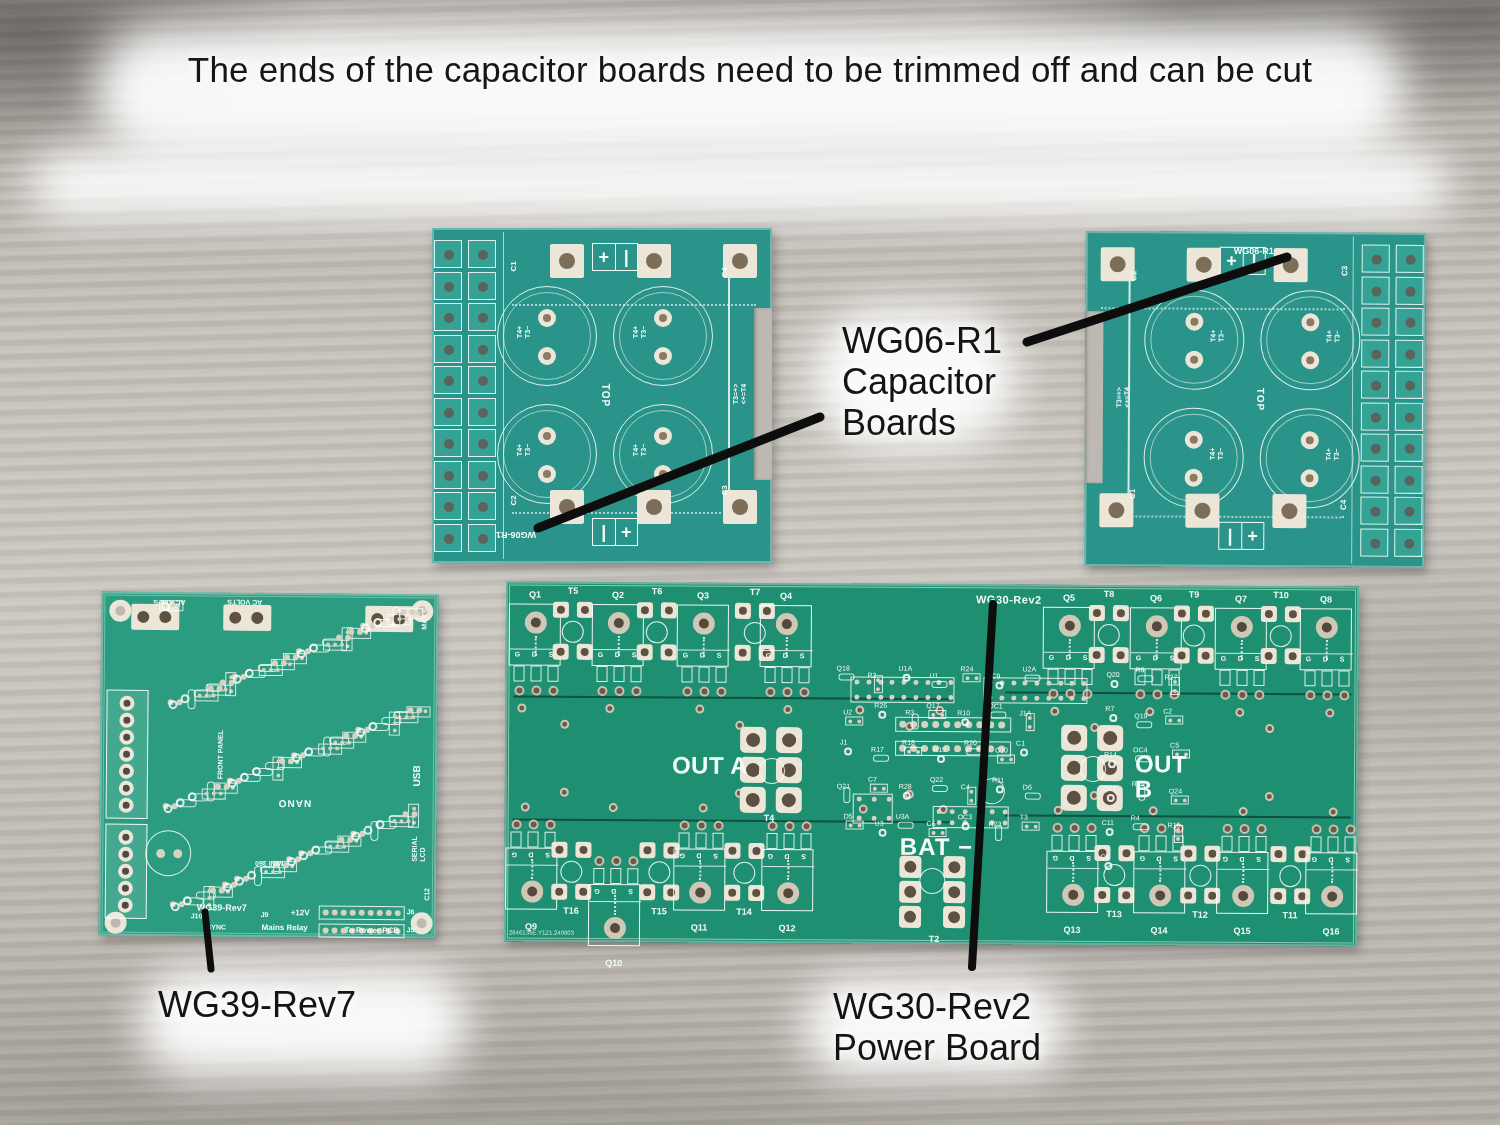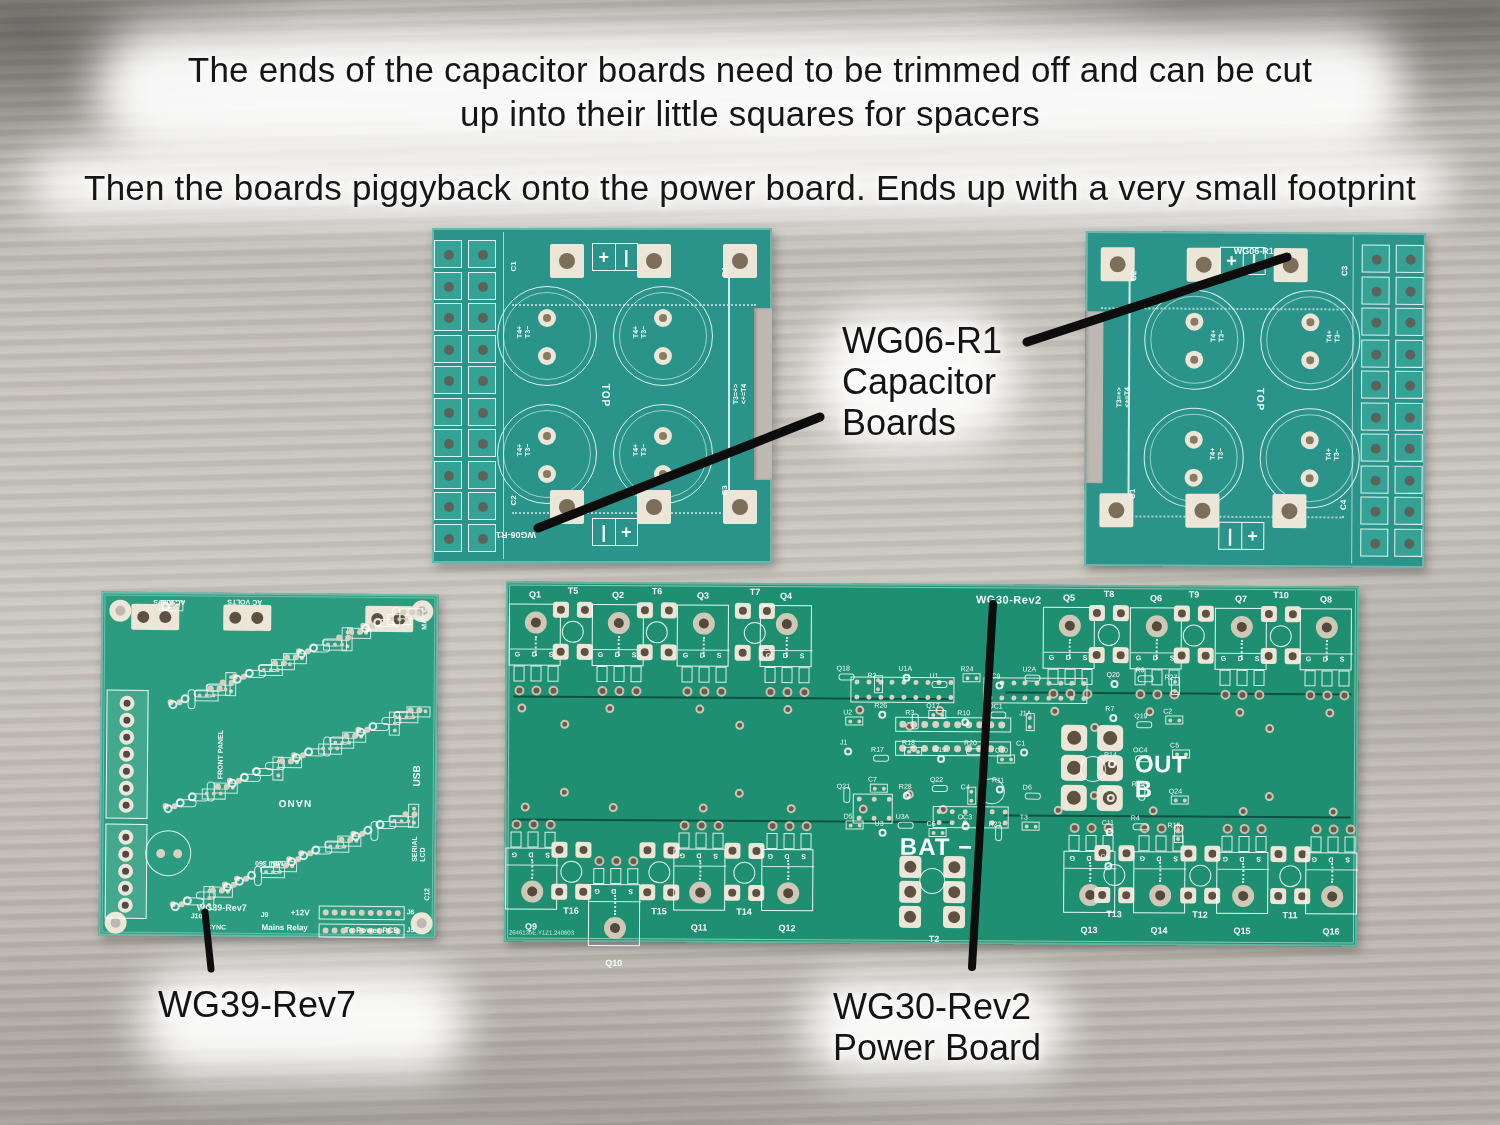--- a/index.html
+++ b/index.html
@@ -30,22 +30,20 @@
 
 <div class="scene">
 
   <div class="glow" style="left:95px;top:28px;width:1310px;height:128px;"></div>
   <div class="glow" style="left:30px;top:152px;width:1420px;height:66px;"></div>
   <div class="glow" style="left:812px;top:308px;width:205px;height:140px;"></div>
   <div class="glow" style="left:138px;top:968px;width:330px;height:108px;"></div>
   <div class="glow" style="left:802px;top:978px;width:265px;height:98px;"></div>
 
   <div class="htext" style="top:50px;">The ends of the capacitor boards need to be trimmed off and can be cut</div>
-  <div class="htext" style="top:94px;">up into their little squares for spacers</div>
-  <div class="htext" style="top:168px;">Then the boards piggyback onto the power board. Ends up with a very small footprint</div>
 
   <div class="plabel" style="left:842px;top:320px;">
     <div>WG06-R1</div>
     <div>Capacitor</div>
     <div>Boards</div>
   </div>
   <div class="plabel" style="left:158px;top:984px;">
     <div>WG39-Rev7</div>
   </div>
   <div class="plabel" style="left:833px;top:986px;">
@@ -1123,21 +1121,21 @@
           <div style="position: absolute; box-sizing: border-box; left: 39px; top: 2px; font: 700 7px / 8px &quot;Liberation Sans&quot;, sans-serif; color: rgb(242, 251, 246); white-space: pre-line; transform: rotate(180deg);">S</div>
         </div>
         <div style="position: absolute; box-sizing: border-box; left: 6px; top: 10px; width: 11px; height: 16px; border: 1px solid rgba(255, 255, 255, 0.85);"></div>
         <div style="position: absolute; box-sizing: border-box; left: 7px; top: -2px; width: 10px; height: 10px; border-radius: 50%; background: rgb(109, 91, 73); border: 2px solid rgba(230, 225, 210, 0.75);"></div>
         <div style="position: absolute; box-sizing: border-box; left: 23px; top: 10px; width: 11px; height: 16px; border: 1px solid rgba(255, 255, 255, 0.85);"></div>
         <div style="position: absolute; box-sizing: border-box; left: 24px; top: -2px; width: 10px; height: 10px; border-radius: 50%; background: rgb(109, 91, 73); border: 2px solid rgba(230, 225, 210, 0.75);"></div>
         <div style="position: absolute; box-sizing: border-box; left: 40px; top: 10px; width: 11px; height: 16px; border: 1px solid rgba(255, 255, 255, 0.85);"></div>
         <div style="position: absolute; box-sizing: border-box; left: 41px; top: -2px; width: 10px; height: 10px; border-radius: 50%; background: rgb(109, 91, 73); border: 2px solid rgba(230, 225, 210, 0.75);"></div>
         <div style="position: absolute; box-sizing: border-box; left: 0px; top: 100px; font: 700 9px / 10px &quot;Liberation Sans&quot;, sans-serif; color: rgb(242, 251, 246); white-space: pre-line; width: 54px; text-align: center;">Q12</div>
       </div>
-      <div style="position: absolute; box-sizing: border-box; left: 558px; top: 240px; width: 54px; height: 112px;">
+      <div style="position: absolute; box-sizing: border-box; left: 541px; top: 240px; width: 54px; height: 112px;">
         <div style="position: absolute; box-sizing: border-box; left: 1px; top: 26px; width: 52px; height: 62px; border: 1.3px solid rgba(255, 255, 255, 0.92);">
           <div style="position: absolute; box-sizing: border-box; left: 15px; top: 32px; width: 22px; height: 22px; border-radius: 50%; background: rgb(207, 200, 182);">
             <div style="position: absolute; box-sizing: border-box; left: 6px; top: 6px; width: 10px; height: 10px; border-radius: 50%; background: rgb(85, 72, 60);"></div>
           </div>
           <div style="position: absolute; box-sizing: border-box; left: 25px; top: 10px; width: 0px; height: 20px; border-left: 2px dotted rgba(255, 255, 255, 0.8);"></div>
           <div style="position: absolute; box-sizing: border-box; left: 0px; top: 16px; width: 52px; height: 0px; border-top: 1px solid rgba(255, 255, 255, 0.8);"></div>
           <div style="position: absolute; box-sizing: border-box; left: 5px; top: 2px; font: 700 7px / 8px &quot;Liberation Sans&quot;, sans-serif; color: rgb(242, 251, 246); white-space: pre-line; transform: rotate(180deg);">G</div>
           <div style="position: absolute; box-sizing: border-box; left: 22px; top: 2px; font: 700 7px / 8px &quot;Liberation Sans&quot;, sans-serif; color: rgb(242, 251, 246); white-space: pre-line; transform: rotate(180deg);">D</div>
           <div style="position: absolute; box-sizing: border-box; left: 39px; top: 2px; font: 700 7px / 8px &quot;Liberation Sans&quot;, sans-serif; color: rgb(242, 251, 246); white-space: pre-line; transform: rotate(180deg);">S</div>
         </div>
@@ -1269,20 +1267,43 @@
           <div style="position: absolute; box-sizing: border-box; left: 5px; top: 5px; width: 12px; height: 12px; border-radius: 50%; background: rgb(95, 81, 66);"></div>
         </div>
         <div style="position: absolute; box-sizing: border-box; left: 48px; top: 43px; width: 22px; height: 22px; background: rgb(236, 230, 216); border-radius: 4px;">
           <div style="position: absolute; box-sizing: border-box; left: 5px; top: 5px; width: 12px; height: 12px; border-radius: 50%; background: rgb(95, 81, 66);"></div>
         </div>
         <div style="position: absolute; box-sizing: border-box; left: 48px; top: 68px; width: 22px; height: 22px; background: rgb(236, 230, 216); border-radius: 4px;">
           <div style="position: absolute; box-sizing: border-box; left: 5px; top: 5px; width: 12px; height: 12px; border-radius: 50%; background: rgb(95, 81, 66);"></div>
         </div>
         <div style="position: absolute; box-sizing: border-box; left: 24px; top: 30px; width: 26px; height: 26px; border: 1.3px solid rgba(255, 255, 255, 0.85); border-radius: 50%;"></div>
         <div style="position: absolute; box-sizing: border-box; left: -14px; top: -4px; font: 700 24px / 25px &quot;Liberation Sans&quot;, sans-serif; color: rgb(242, 251, 246); white-space: pre-line; width: 110px; text-align: center; letter-spacing: 1px;">BAT −</div>
+      </div>
+      <div style="position: absolute; box-sizing: border-box; left: 173px; top: 144px; width: 150px; height: 96px;">
+        <div style="position: absolute; box-sizing: border-box; left: 62px; top: 0px; width: 26px; height: 26px; background: rgb(236, 230, 216); border-radius: 5px;">
+          <div style="position: absolute; box-sizing: border-box; left: 6px; top: 6px; width: 14px; height: 14px; border-radius: 50%; background: rgb(95, 81, 66);"></div>
+        </div>
+        <div style="position: absolute; box-sizing: border-box; left: 62px; top: 30px; width: 26px; height: 26px; background: rgb(236, 230, 216); border-radius: 5px;">
+          <div style="position: absolute; box-sizing: border-box; left: 6px; top: 6px; width: 14px; height: 14px; border-radius: 50%; background: rgb(95, 81, 66);"></div>
+        </div>
+        <div style="position: absolute; box-sizing: border-box; left: 62px; top: 60px; width: 26px; height: 26px; background: rgb(236, 230, 216); border-radius: 5px;">
+          <div style="position: absolute; box-sizing: border-box; left: 6px; top: 6px; width: 14px; height: 14px; border-radius: 50%; background: rgb(95, 81, 66);"></div>
+        </div>
+        <div style="position: absolute; box-sizing: border-box; left: 98px; top: 0px; width: 26px; height: 26px; background: rgb(236, 230, 216); border-radius: 5px;">
+          <div style="position: absolute; box-sizing: border-box; left: 6px; top: 6px; width: 14px; height: 14px; border-radius: 50%; background: rgb(95, 81, 66);"></div>
+        </div>
+        <div style="position: absolute; box-sizing: border-box; left: 98px; top: 30px; width: 26px; height: 26px; background: rgb(236, 230, 216); border-radius: 5px;">
+          <div style="position: absolute; box-sizing: border-box; left: 6px; top: 6px; width: 14px; height: 14px; border-radius: 50%; background: rgb(95, 81, 66);"></div>
+        </div>
+        <div style="position: absolute; box-sizing: border-box; left: 98px; top: 60px; width: 26px; height: 26px; background: rgb(236, 230, 216); border-radius: 5px;">
+          <div style="position: absolute; box-sizing: border-box; left: 6px; top: 6px; width: 14px; height: 14px; border-radius: 50%; background: rgb(95, 81, 66);"></div>
+        </div>
+        <div style="position: absolute; box-sizing: border-box; left: 81px; top: 31px; width: 26px; height: 26px; border: 1.3px solid rgba(255, 255, 255, 0.85); border-radius: 50%;"></div>
+        <div style="position: absolute; box-sizing: border-box; left: -6px; top: 26px; font: 700 24px / 25px &quot;Liberation Sans&quot;, sans-serif; color: rgb(242, 251, 246); white-space: pre-line; letter-spacing: 0.5px;">OUT A</div>
+        <div style="position: absolute; box-sizing: border-box; left: 86px; top: 86px; font: 700 9px / 10px &quot;Liberation Sans&quot;, sans-serif; color: rgb(242, 251, 246); white-space: pre-line;">T4</div>
       </div>
       <div style="position: absolute; box-sizing: border-box; left: 552px; top: 140px; width: 150px; height: 96px;">
         <div style="position: absolute; box-sizing: border-box; left: 4px; top: 0px; width: 26px; height: 26px; background: rgb(236, 230, 216); border-radius: 5px;">
           <div style="position: absolute; box-sizing: border-box; left: 6px; top: 6px; width: 14px; height: 14px; border-radius: 50%; background: rgb(95, 81, 66);"></div>
         </div>
         <div style="position: absolute; box-sizing: border-box; left: 4px; top: 30px; width: 26px; height: 26px; background: rgb(236, 230, 216); border-radius: 5px;">
           <div style="position: absolute; box-sizing: border-box; left: 6px; top: 6px; width: 14px; height: 14px; border-radius: 50%; background: rgb(95, 81, 66);"></div>
         </div>
         <div style="position: absolute; box-sizing: border-box; left: 4px; top: 60px; width: 26px; height: 26px; background: rgb(236, 230, 216); border-radius: 5px;">
           <div style="position: absolute; box-sizing: border-box; left: 6px; top: 6px; width: 14px; height: 14px; border-radius: 50%; background: rgb(95, 81, 66);"></div>

